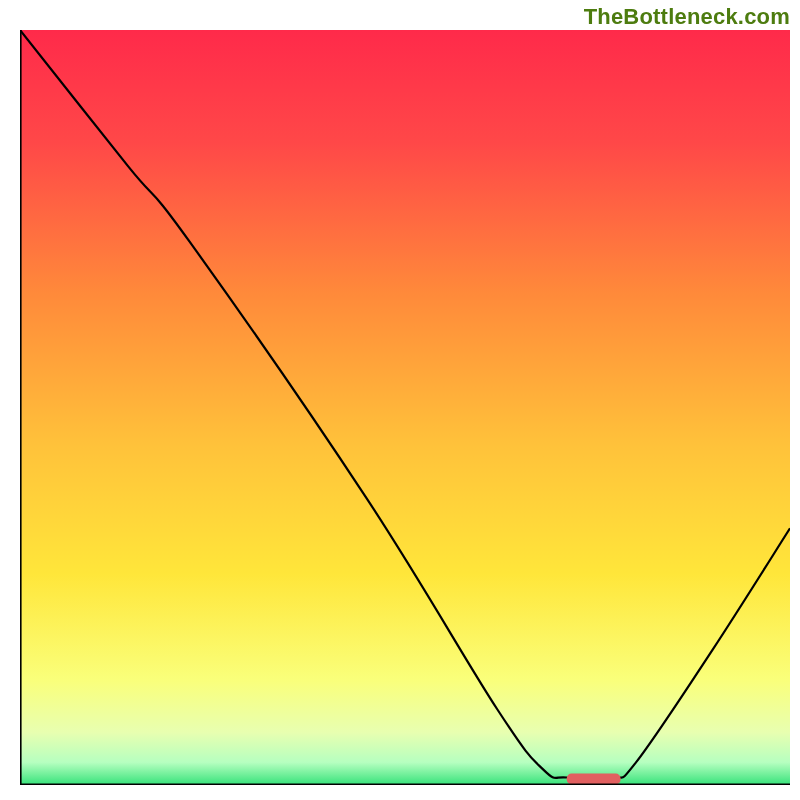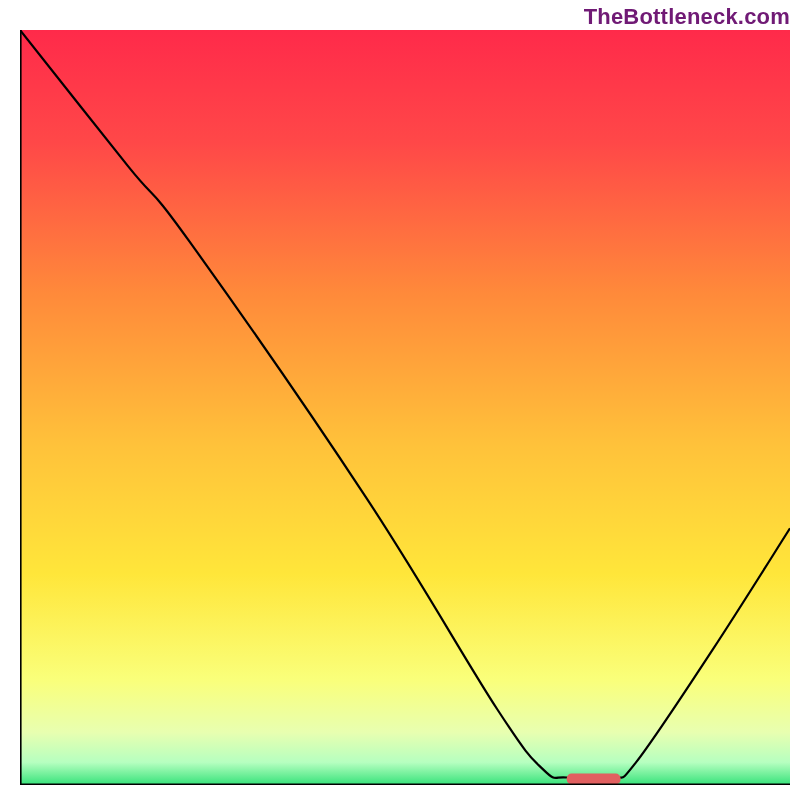--- a/index.html
+++ b/index.html
@@ -15,21 +15,21 @@
     position: relative;
     width: 800px;
     height: 800px;
   }
   .watermark {
     position: absolute;
     top: 4px;
     right: 10px;
     font-size: 22px;
     font-weight: 600;
-    color: #701a75;
+    color: #4d7c0f;
     font-family: Arial, Helvetica, sans-serif;
     letter-spacing: 0.2px;
   }
   .plot-area {
     position: absolute;
     left: 20px;
     top: 30px;
     width: 770px;
     height: 755px;
     box-sizing: border-box;

